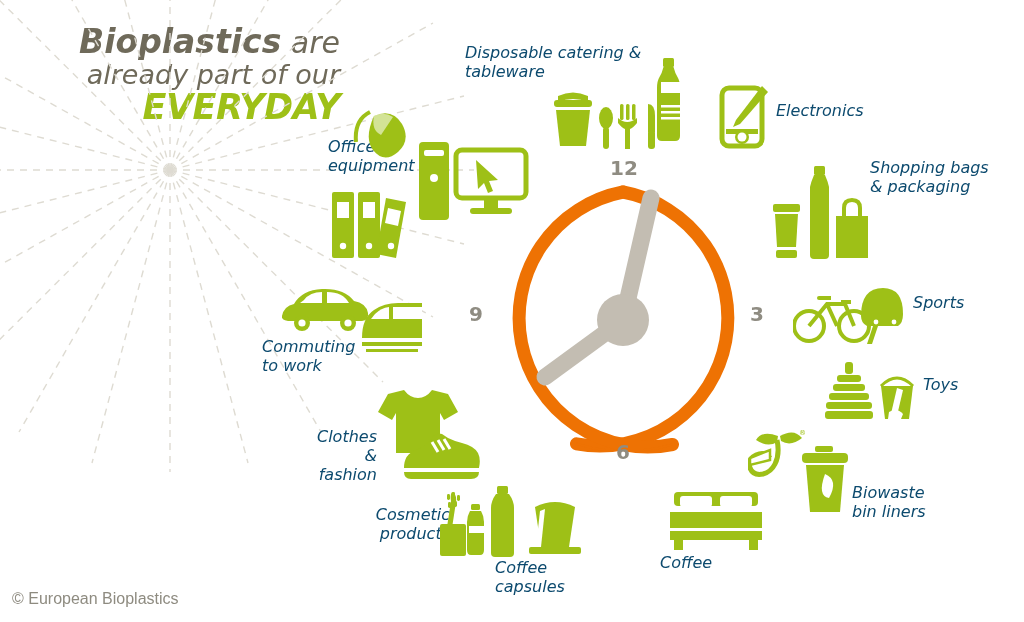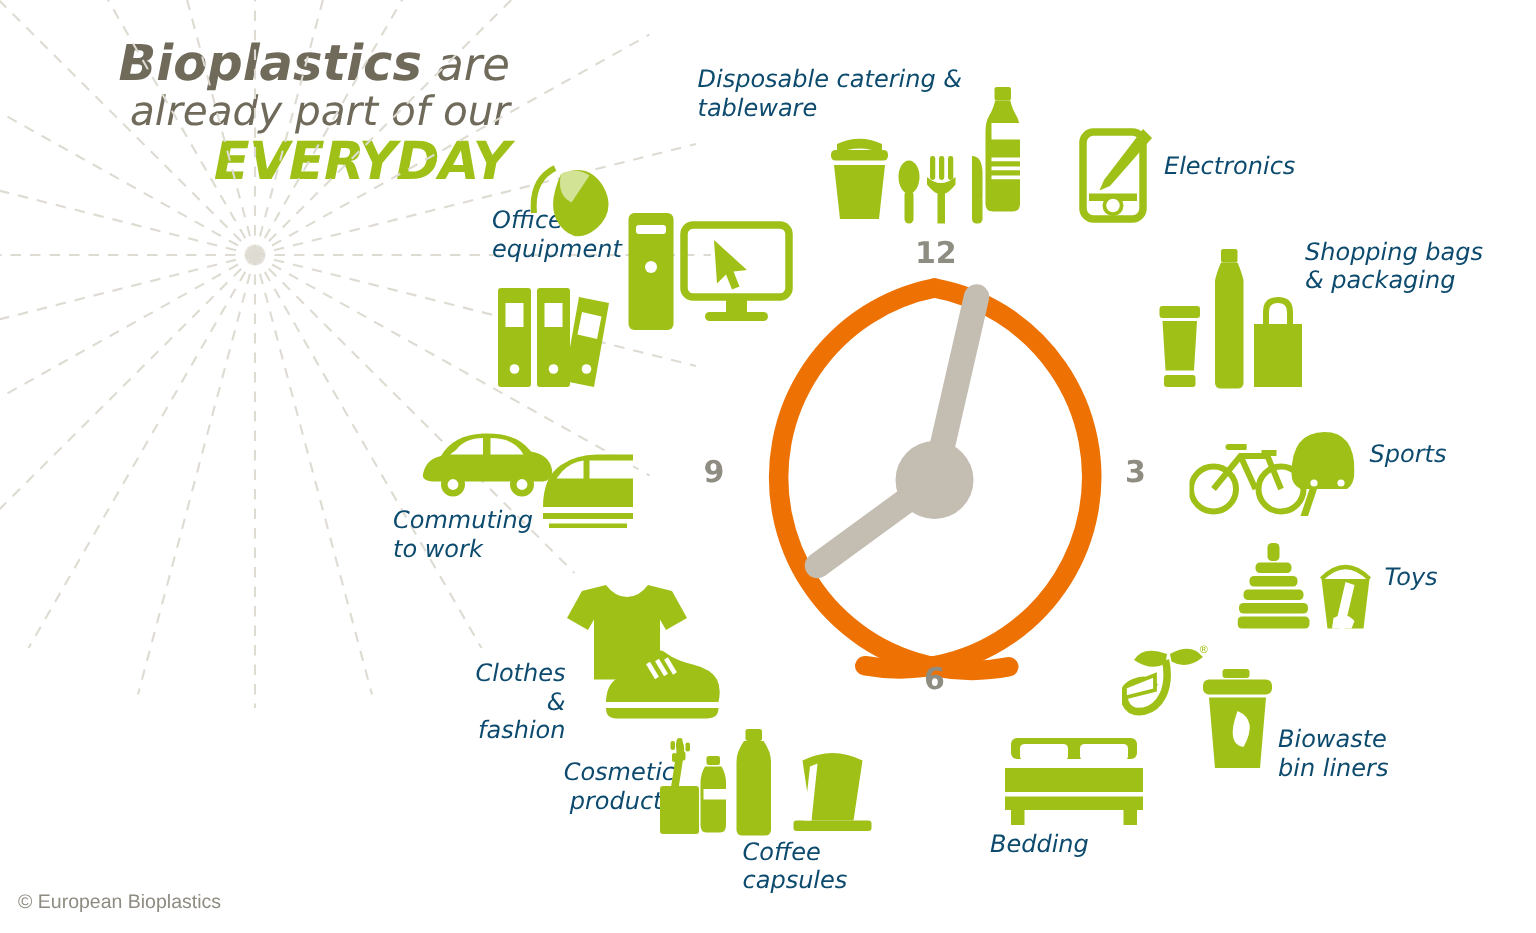--- a/index.html
+++ b/index.html
@@ -47,21 +47,21 @@
     color: #9ec017;
     letter-spacing: -0.5px;
   }
 
   
   #copyright {
     position: absolute;
     left: 12px;
     bottom: 14px;
     font-family: "Liberation Sans", sans-serif;
-    font-size: 13px;
+    font-size: 16px;
     color: #8e8b80;
   }
 
   
   #clock-wrap {
     position: absolute;
     left: 453px;
     top: 150px;
     width: 340px;
     height: 340px;
@@ -314,21 +314,21 @@
       <g fill="#9ec017">
         <rect x="4" y="2" width="84" height="14" rx="4"></rect>
         <rect x="10" y="6" width="32" height="11" rx="3" fill="#ffffff"></rect>
         <rect x="50" y="6" width="32" height="11" rx="3" fill="#ffffff"></rect>
         <path d="M0 22 L92 22 L92 50 L0 50 Z"></path>
         <rect x="0" y="38" width="92" height="3" fill="#ffffff"></rect>
         <rect x="4" y="50" width="9" height="10"></rect>
         <rect x="79" y="50" width="9" height="10"></rect>
       </g>
     </svg>
-    <div class="label center" style="left:0px; top:64px; width:114px;">Bedding</div>
+    <div class="label center" style="left:0px; top:64px; width:114px;">Coffee</div>
   </div>
 
   <div class="item" style="left:495px; top:495px;">
     <svg class="icon" style="left:28px; top:0px;" width="64" height="62" viewBox="0 0 64 62">
       <g fill="#9ec017">
         <path d="M12 12 q20 -10 40 0 l-6 40 l-28 0 Z"></path>
         <rect x="6" y="52" width="52" height="7" rx="2"></rect>
         <path d="M17 16 l5 -2 l-4 38 l-5 0 Z" fill="#ffffff"></path>
       </g>
     </svg>
@@ -359,21 +359,21 @@
 
         <g>
           <rect x="59" y="0" width="11" height="8" rx="1.5"></rect>
           <path d="M58 8 l13 0 q5 7 5 14 l0 45 q0 4 -4 4 l-15 0 q-4 0 -4 -4 l0 -45 q0 -7 5 -14 Z"></path>
         </g>
       </g>
     </svg>
   </div>
 
   <div class="item" style="left:305px; top:388px;">
-    <div class="label right" style="left:0px; top:52px; width:72px;font-style:italic;">Clothes &amp;
+    <div class="label right" style="left:0px; top:40px; width:72px;font-style:italic;">Clothes &amp;
 fashion</div>
     <svg class="icon" style="left:55px; top:0px;" width="120" height="96" viewBox="0 0 120 96">
       <g fill="#9ec017">
 
         <g>
           <path d="M28 6 L44 2 q6 8 14 8 q8 0 14 -8 L88 6 l10 18 l-14 8 l-4 -7 l0 40 l-44 0 l0 -40 l-4 7 l-14 -8 Z"></path>
         </g>
 
         <g>
           <path d="M44 80 q0 -14 12 -18 q10 -4 16 -12 q4 -6 10 -4 l6 4 q6 3 14 5 q12 3 16 10 q3 6 1 15 l-75 0 Z"></path>

